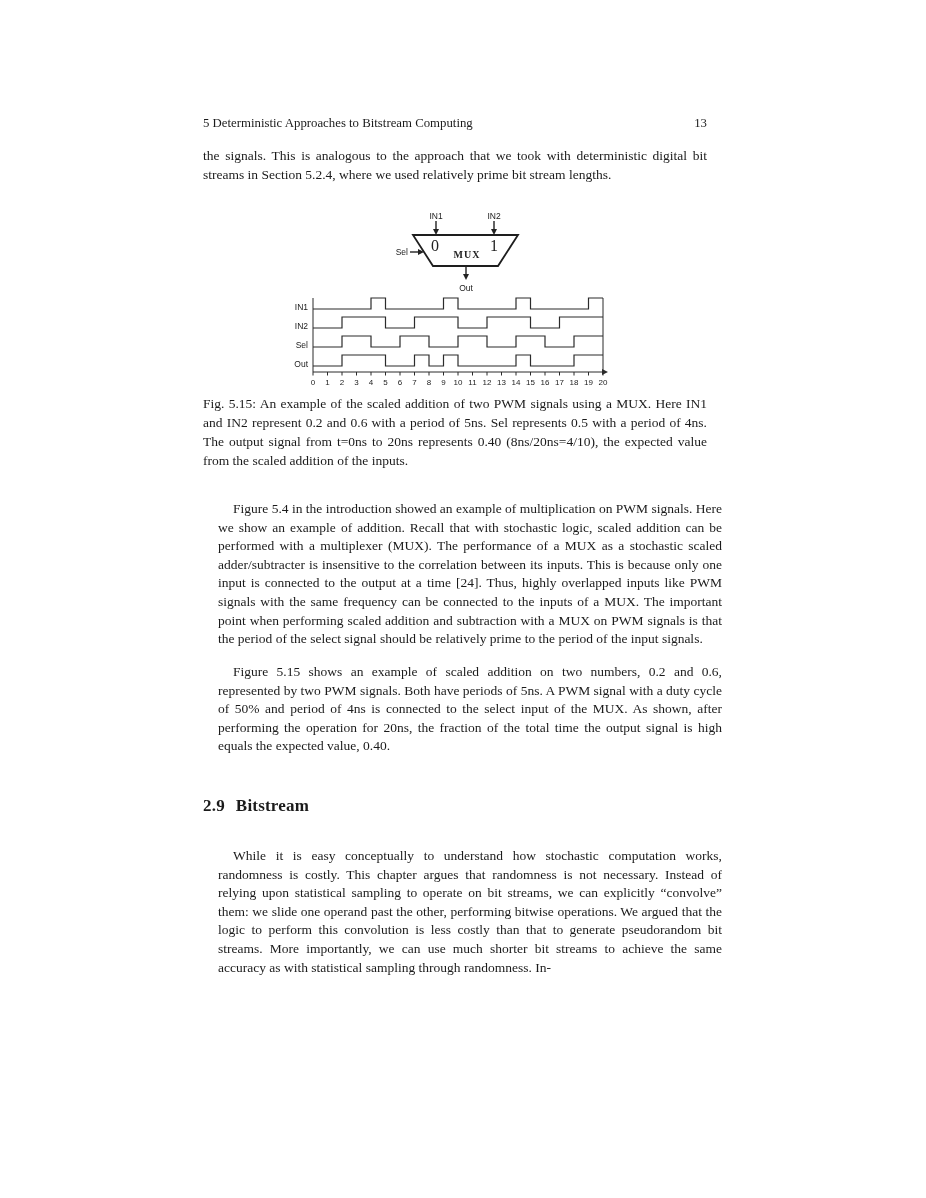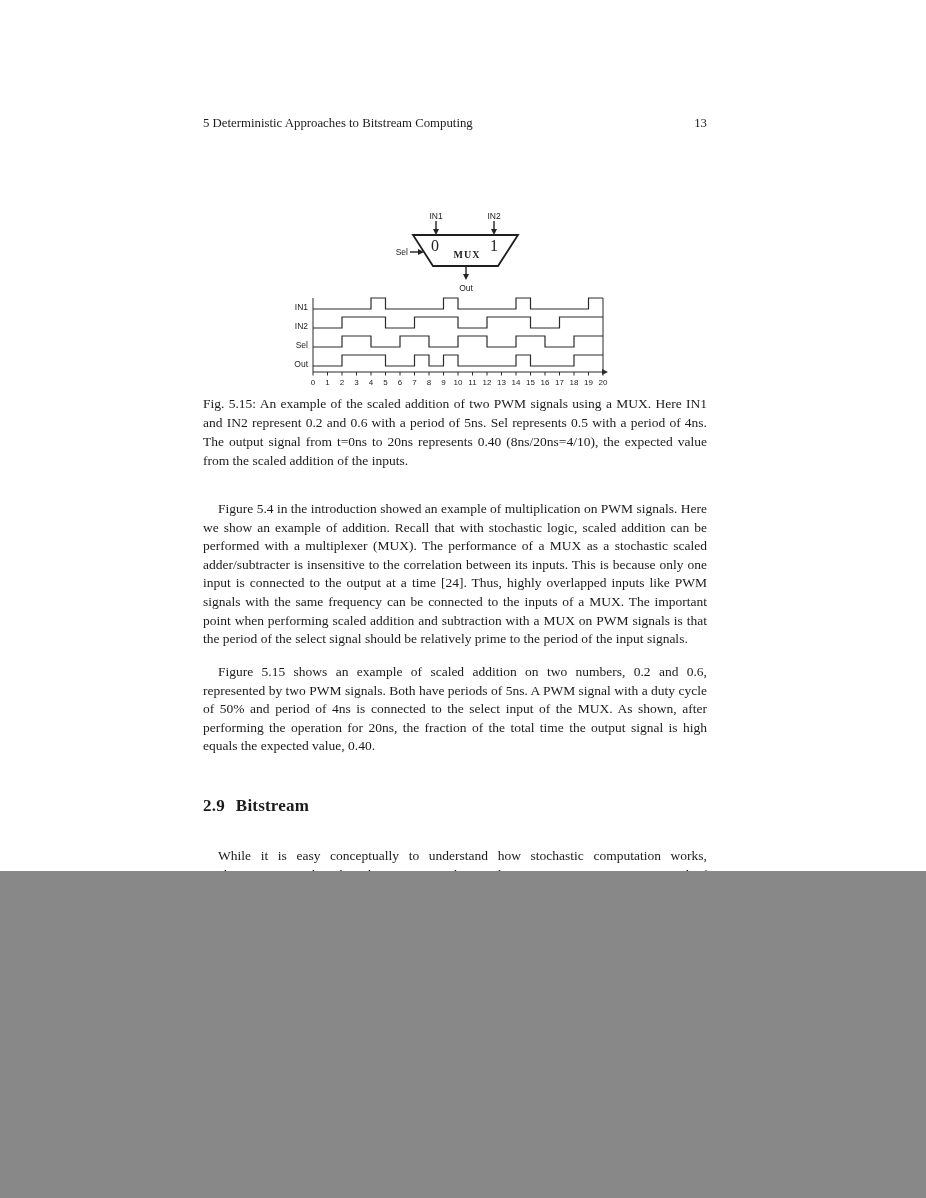--- a/index.html
+++ b/index.html
@@ -1,36 +1,36 @@
 <!DOCTYPE html>
 <html><head>
 <meta charset="utf-8">
 <style>
   html, body { margin: 0; padding: 0; background: #888; }
   .page {
     position: relative;
     width: 926px;
-    height: 871px;
+    height: 1198px;
     background: #ffffff;
     font-family: "Liberation Serif", "DejaVu Serif", serif;
     color: #1b1b1b;
     overflow: hidden;
   }
   .abs { position: absolute; }
   .header-row {
     left: 203px; top: 116px; width: 504px;
     display: flex; justify-content: space-between;
     font-size: 12.8px; line-height: 15px;
   }
   .para {
     left: 203px; width: 504px;
     font-size: 13.5px; line-height: 18.6px;
     text-align: justify;
   }
-  .para.indent { text-indent: 15px; }
+  .para.indent { text-indent: 15px; margin-left: 15px; }
   .caption {
     left: 203px; top: 394px; width: 504px;
     font-size: 13.5px; line-height: 19px;
     text-align: justify;
   }
   .section-heading {
     left: 203px; top: 796px;
     font-size: 17px; font-weight: bold;
     letter-spacing: 0.2px;
   }
@@ -53,20 +53,21 @@
 </head>
 <body>
 
 <div class="page">
 
   <div class="abs header-row">
     <span>5  Deterministic Approaches to Bitstream Computing</span>
     <span>13</span>
   </div>
 
+  <div class="abs para" style="top:147px">the signals. This is analogous to the approach that we took with deterministic digital bit streams in Section 5.2.4, where we used relatively prime bit stream lengths.</div>
 
   <svg class="abs" style="left:385px; top:203px" width="150" height="92" viewBox="0 0 150 92">
     <text x="51" y="16" text-anchor="middle" class="sig-label">IN1</text>
     <text x="109" y="16" text-anchor="middle" class="sig-label">IN2</text>
     <g>
       <line x1="51" y1="18" x2="51" y2="27" stroke="#222" stroke-width="1.4"></line>
       <polygon points="48,26 54,26 51,32" fill="#222"></polygon>
     </g>
     <g>
       <line x1="109" y1="18" x2="109" y2="27" stroke="#222" stroke-width="1.4"></line>

